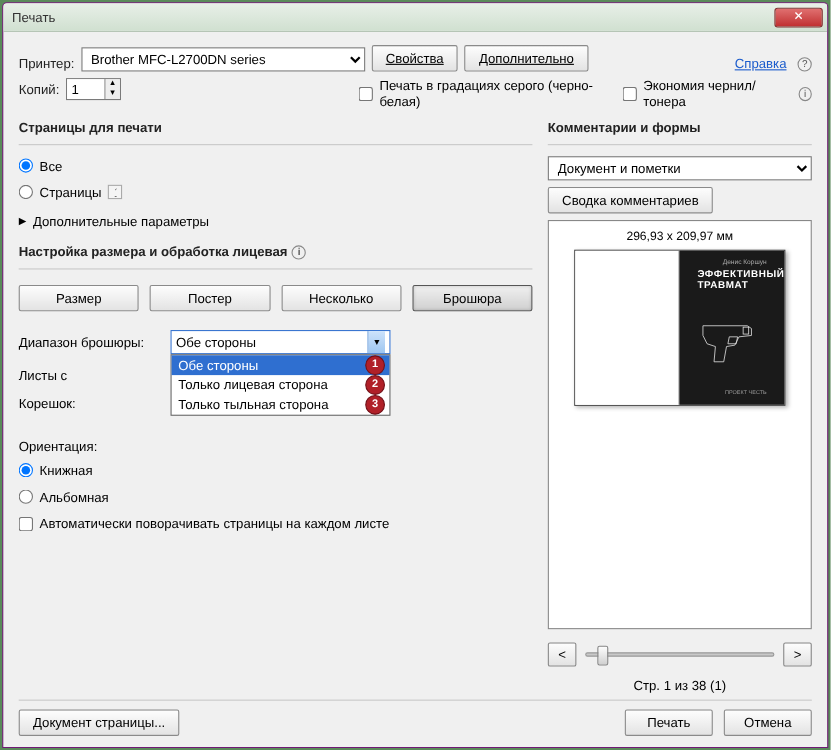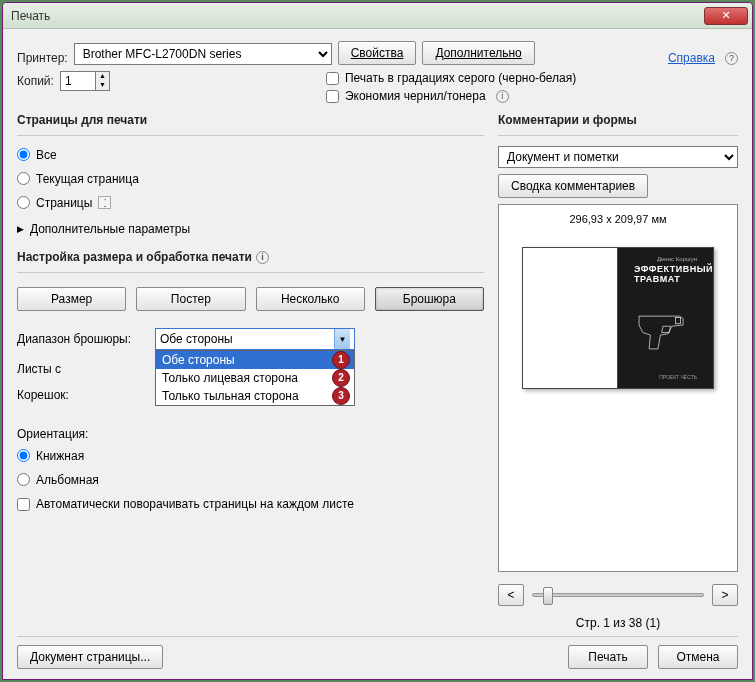--- a/index.html
+++ b/index.html
@@ -37,21 +37,21 @@
 .form-row { display:flex; align-items:center; gap:8px; margin:3px 0; position:relative; }
 .form-row .flabel { width:130px; }
 .combo-open { position:relative; width:200px; }
 .combo-open .combo-display { height:22px; border:1px solid #3a76d0; background:#fff; display:flex; align-items:center; padding:0 4px; }
 .combo-open .combo-arrow { margin-left:auto; width:16px; height:100%; background:linear-gradient(#cde3fb,#9ec6f0); border-left:1px solid #7aa8e0; display:flex; align-items:center; justify-content:center; font-size:8px; }
 .dropdown { position:absolute; top:22px; left:0; right:0; background:#fff; border:1px solid #666; z-index:10; }
 .dropdown .opt { padding:2px 6px; display:flex; align-items:center; position:relative; }
 .dropdown .opt.sel { background:#2f6fd0; color:#fff; }
 .badge { position:absolute; right:4px; width:18px; height:18px; background:#b02028; border:1px solid #701018; border-radius:50%; color:#fff; font-size:10px; font-weight:bold; text-align:center; line-height:16px; }
 .preview-box { border:1px solid #888; background:#fff; flex:1; padding:8px; display:flex; flex-direction:column; align-items:center; }
-.preview-dims { font-size:11px; margin-bottom:22px; }
+.preview-dims { font-size:11px; margin-bottom:6px; }
 .page-pair { display:flex; border:1px solid #444; box-shadow:2px 2px 4px rgba(0,0,0,.3); }
 .page-left { width:95px; height:140px; background:#fff; border-right:1px solid #444; }
 .page-right { width:95px; height:140px; background:#1a1a1a; color:#fff; padding:8px 16px; display:flex; flex-direction:column; position:relative; }
 .page-right .tiny { font-size:6px; color:#aaa; text-align:right; }
 .page-right .t1 { font-size:9px; font-weight:bold; margin-top:2px; letter-spacing:.5px; }
 .page-right .t2 { font-size:9px; font-weight:bold; letter-spacing:.5px; }
 .page-right .gun { flex:1; position:relative; }
 .page-right .gun svg { position:absolute; top:6px; left:0; width:100%; height:80px; }
 .page-right .foot { font-size:5px; color:#999; text-align:right; }
 .nav-row { display:flex; align-items:center; gap:8px; margin-top:6px; }
@@ -89,21 +89,21 @@
       <div style="display:flex;align-items:center;gap:6px">
         <label class="lbl">Копий:</label>
         <div class="spin">
           <input value="1" style="">
           <div class="arrows">
               <span>▲</span>
               <span>▼</span>
             </div>
         </div>
       </div>
-      <div style="margin-left:210px;display:flex;flex-direction:column;gap:4px">
+      <div style="margin-left:210px;display:flex;flex-direction:row;gap:4px">
         <div class="chk">
             <input type="checkbox" style="">
             <span>Печать в градациях серого (черно-белая)</span>
           </div>
         <div class="chk">
             <input type="checkbox" style="">
             <span>Экономия чернил/тонера</span>
             <span class="info-icon">i</span>
           </div>
       </div>
@@ -111,35 +111,31 @@
 
     <div class="columns">
       <div class="left">
         <div class="section-title">Страницы для печати</div>
         <hr class="hr">
         <div class="radio-row">
             <input type="radio" name="pg" checked="" style="">
             <span>Все</span>
           </div>
         <div class="radio-row">
-            <input type="radio" name="pg" style="">
-            <span>Текущая страница</span>
-          </div>
-        <div class="radio-row">
           <input type="radio" name="pg" style="">
           <span>Страницы</span>
           <input class="pages-input" disabled="" placeholder="1 - 74" style="">
         </div>
         <div class="disclose">
             <span class="tri">▶</span>
             <span>Дополнительные параметры</span>
           </div>
 
         <div class="section-title" style="display:flex;align-items:center">
-            <span>Настройка размера и обработка печати</span>
+            <span>Настройка размера и обработка лицевая</span>
             <span class="info-icon">i</span>
           </div>
         <hr class="hr">
         <div class="btn-group">
           <button class="btn">Размер</button>
           <button class="btn">Постер</button>
           <button class="btn">Несколько</button>
           <button class="btn active">Брошюра</button>
         </div>
 

